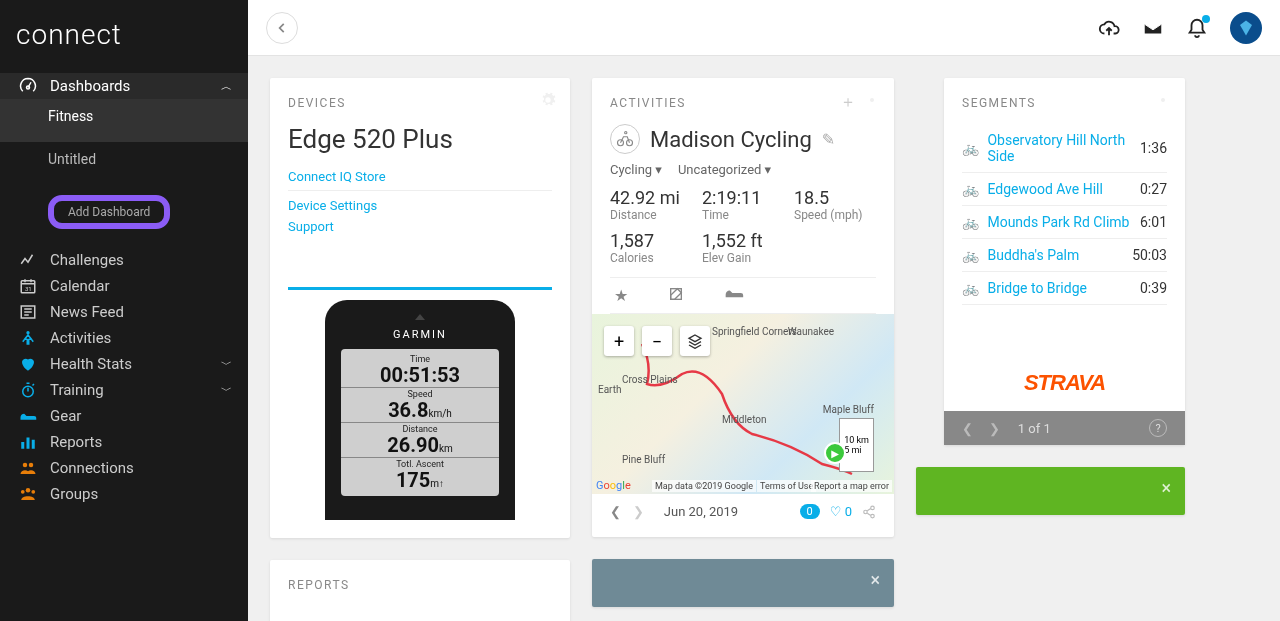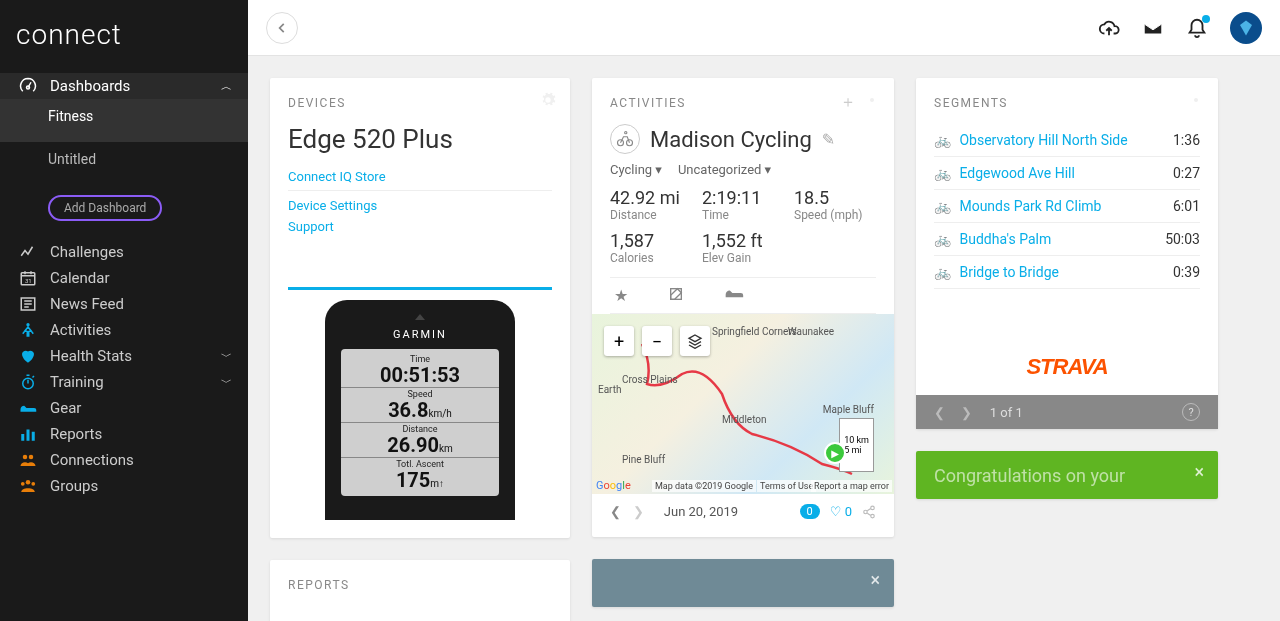--- a/index.html
+++ b/index.html
@@ -5,21 +5,21 @@
 * { margin: 0; padding: 0; box-sizing: border-box; font-family: -apple-system, BlinkMacSystemFont, "Segoe UI", Roboto, Arial, sans-serif; }
 body { background: #f0f0f0; width: 1280px; height: 621px; overflow: hidden; display: flex; }
 .sidebar { width: 248px; background: #1a1a1a; color: #ccc; height: 100%; overflow-y: auto; position: relative; }
 .logo { padding: 18px 16px 22px; color: #fff; font-size: 28px; font-weight: 300; letter-spacing: 1px; }
 .nav-item { display: flex; align-items: center; padding: 4px 16px; cursor: pointer; color: #ccc; font-size: 15px; }
 .nav-item .icon { width: 24px; display: inline-flex; justify-content: center; margin-right: 10px; }
 .nav-item.expanded { color: #fff; background: #2a2a2a; }
 .nav-item .chevron { margin-left: auto; font-size: 11px; }
 .sub-item { padding: 9px 16px 18px 48px; font-size: 14px; cursor: pointer; color: #bbb; }
 .sub-item.active { background: #333; color: #fff; }
-.add-btn { border: 2px solid #8b5cf6; border-radius: 14px; padding: 4px 14px; font-size: 12px; color: #aaa; margin: 10px 16px 18px 48px; display: inline-block; cursor: pointer; }
+.add-btn { border: 6px solid #8b5cf6; border-radius: 14px; padding: 4px 14px; font-size: 12px; color: #aaa; margin: 10px 16px 18px 48px; display: inline-block; cursor: pointer; }
 .nav-item.blue .icon { color: #09aee8; }
 .nav-item.orange .icon { color: #e87e09; }
 .main { flex: 1; height: 100%; display: flex; flex-direction: column; overflow: hidden; }
 .topbar { height: 56px; background: #fff; border-bottom: 1px solid #e3e3e3; display: flex; align-items: center; padding: 0 18px; }
 .back-btn { width: 32px; height: 32px; border: 1px solid #ddd; border-radius: 50%; display: flex; align-items: center; justify-content: center; cursor: pointer; color: #888; }
 .top-icons { margin-left: auto; display: flex; align-items: center; gap: 22px; }
 .top-icons .ticon { width: 22px; height: 22px; color: #222; cursor: pointer; position: relative; }
 .notif-dot { position: absolute; top: -2px; right: -2px; width: 8px; height: 8px; background: #09aee8; border-radius: 50%; }
 .avatar { width: 32px; height: 32px; background: #0a4d8c; border-radius: 50%; display: flex; align-items: center; justify-content: center; }
 .dashboard { flex: 1; overflow: auto; padding: 22px; display: flex; gap: 22px; align-items: flex-start; }
@@ -59,21 +59,21 @@
 .map-btn { width: 30px; height: 30px; background: #fff; border-radius: 3px; box-shadow: 0 1px 3px rgba(0,0,0,.3); display: flex; align-items: center; justify-content: center; font-size: 18px; cursor: pointer; }
 .map-labels { position: absolute; font-size: 10px; color: #555; }
 .map-route { position: absolute; }
 .map-attrib { position: absolute; bottom: 2px; font-size: 9px; color: #444; background: rgba(255,255,255,.7); padding: 1px 3px; }
 .google-logo { position: absolute; bottom: 2px; left: 4px; font-size: 11px; font-weight: normal; }
 .act-footer { display: flex; align-items: center; padding-top: 10px; font-size: 13px; color: #555; }
 .act-footer .arrows { display: flex; gap: 12px; color: #888; margin-right: 20px; }
 .act-footer .social { margin-left: auto; display: flex; gap: 10px; align-items: center; }
 .bubble { background: #09aee8; color: #fff; border-radius: 10px; padding: 1px 7px; font-size: 11px; }
 .heart { color: #09aee8; }
-.segments-card { width: 302px; }
+.segments-card { width: 241px; margin-left: 28px; }
 .seg-header { display: flex; justify-content: space-between; align-items: flex-start; margin-bottom: 14px; }
 .seg-title-grp { font-size: 13px; color: #666; line-height: 1.4; }
 .trophy { color: #bbb; }
 .seg-row { display: flex; align-items: center; padding: 8px 0; border-bottom: 1px solid #eee; font-size: 14px; }
 .seg-row .bike { color: #666; margin-right: 8px; font-size: 14px;}
 .seg-name { color: #09aee8; cursor: pointer; flex: 1; }
 .seg-time { color: #333; }
 .strava-box { height: 56px; display: flex; align-items: center; justify-content: center; margin: 50px -18px 0; }
 .strava-logo { font-family: Arial; font-weight: 900; font-style: italic; font-size: 22px; color: #fc5200; letter-spacing: -1px; }
 .seg-footer { background: #888; margin: 0 -18px -18px; padding: 8px 18px; display: flex; align-items: center; color: #ddd; font-size: 13px; }
@@ -440,17 +440,16 @@
           <span class="arrows">
               <span>❮</span>
               <span>❯</span>
             </span>
           <span>1 of 1</span>
           <span class="help">?</span>
         </div>
       </div>
       <div class="card green">
         <span class="close-x">×</span>
-        <span style="opacity:.6;font-size:18px">Congratulations on your</span>
       </div>
     </div>
   </div>
 </div>
 
 </body></html>

